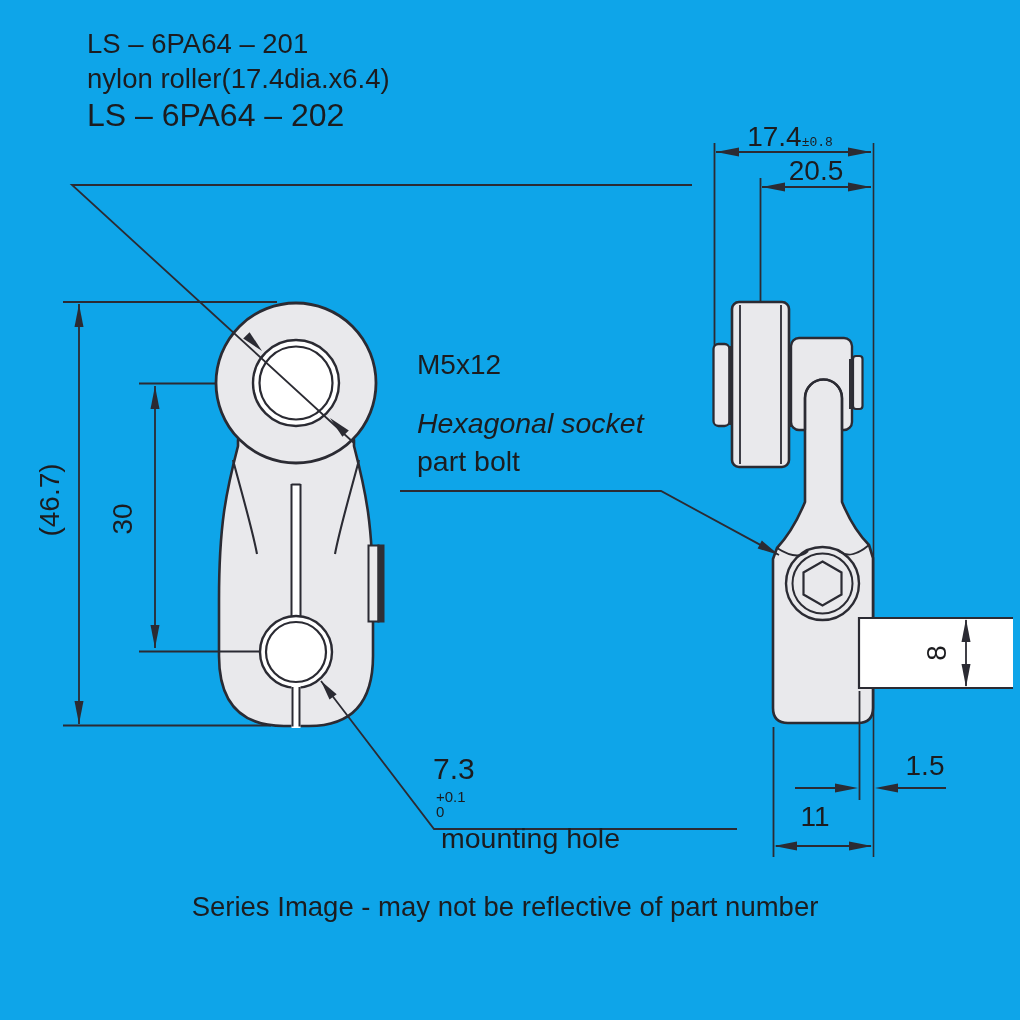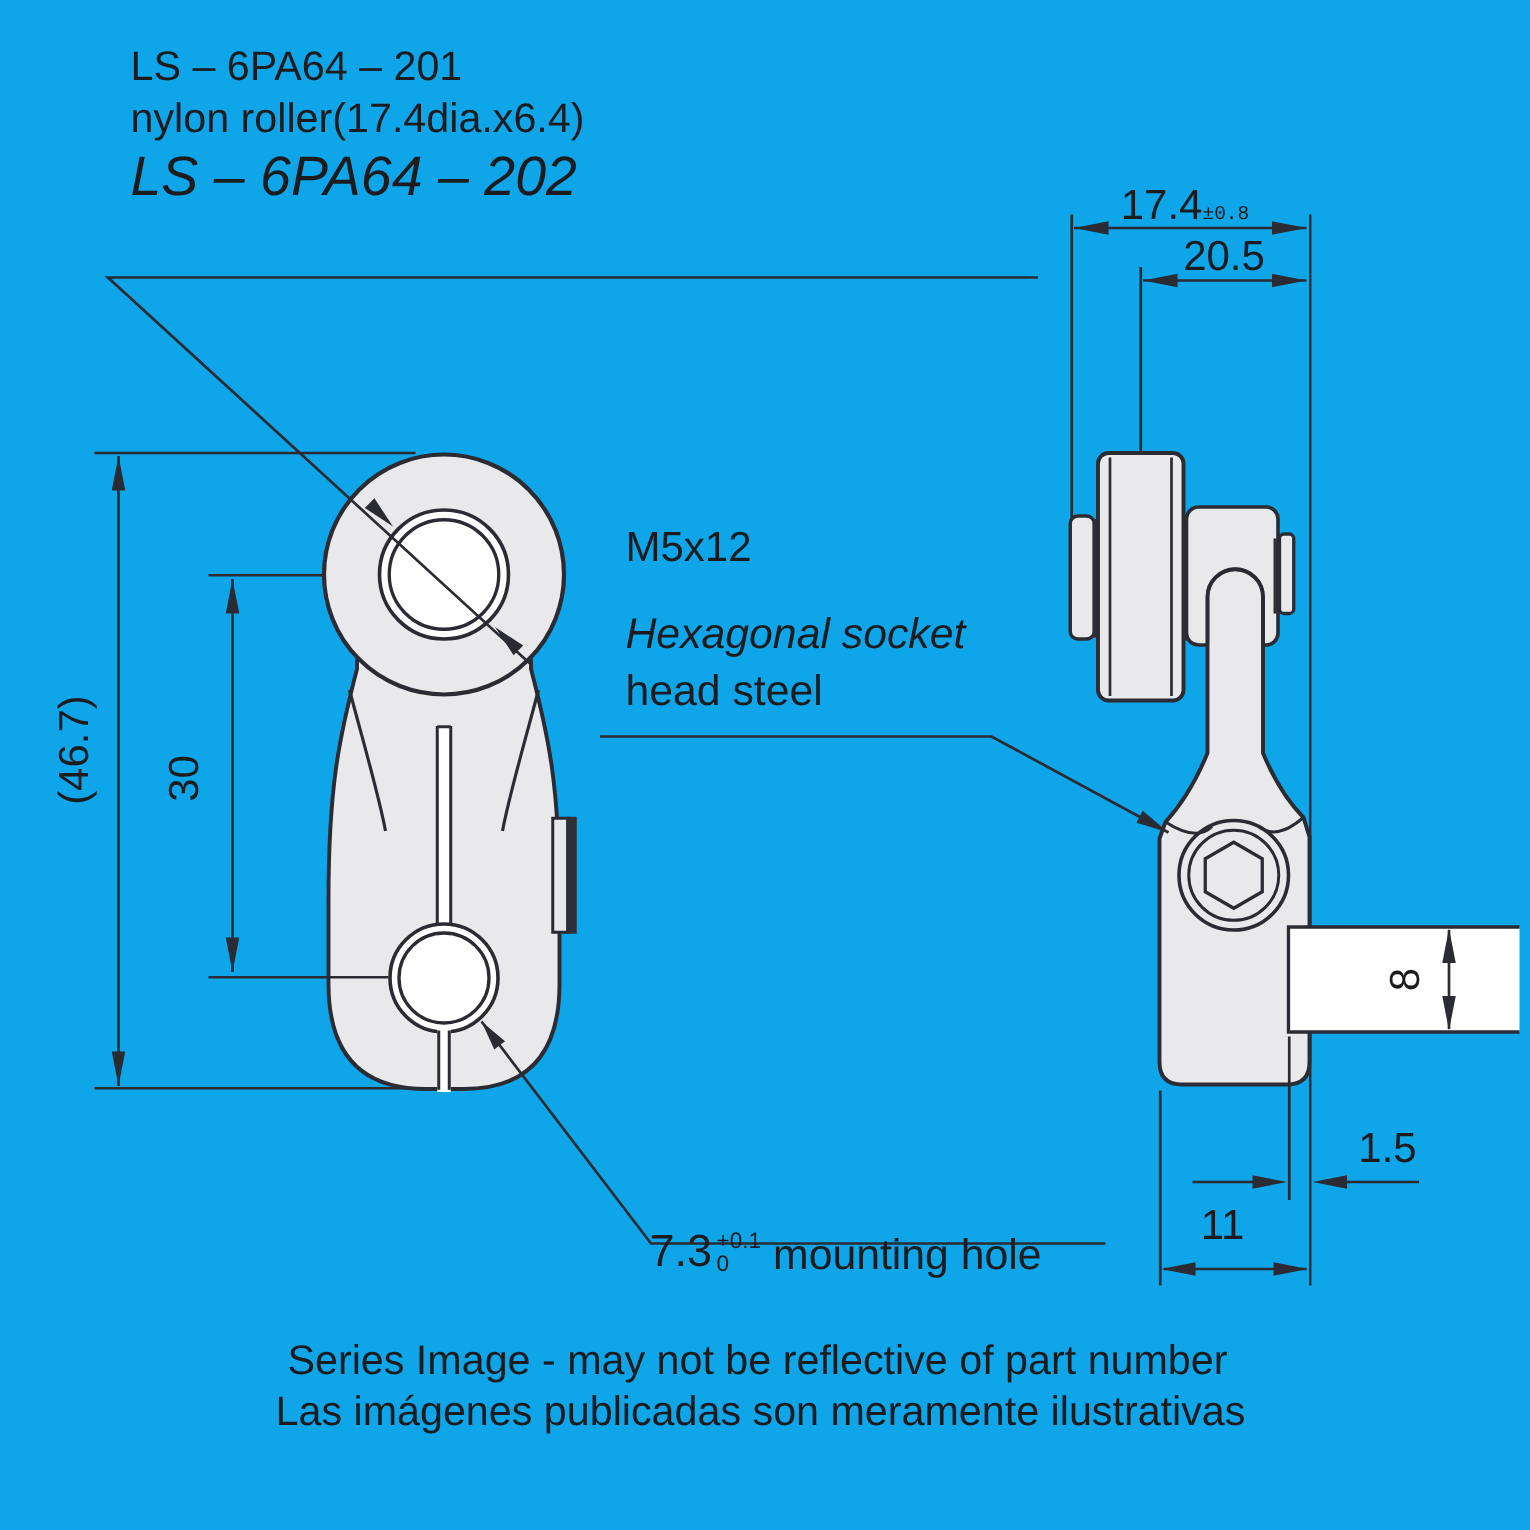--- a/index.html
+++ b/index.html
@@ -118,42 +118,41 @@
       <polygon class="ar" points="330,418 348.8,430.4 342.4,436.8"></polygon>
       <path class="s" d="M 400 491 H 661 L 779 555"></path>
       <polygon class="ar" points="779,555 757.6,548.5 761.8,540.5"></polygon>
       <path class="s" d="M 321 681 L 434 829 H 737"></path>
       <polygon class="ar" points="321,681 336.7,694.2 329.5,699.6"></polygon>
     </g>
   </svg>
 
   <div class="lbl" style="left:87px; top:28px; font-size:27.5px;">LS – 6PA64 – 201</div>
   <div class="lbl" style="left:87px; top:63px; font-size:27.5px;">nylon roller(17.4dia.x6.4)</div>
-  <div class="lbl" style="left:87px; top:97px; font-size:37px;font-style:italic;">LS – 6PA64 – 202</div>
+  <div class="lbl" style="left:87px; top:97px; font-size:32px;">LS – 6PA64 – 202</div>
 
   <div class="lbl ctr" style="left:790px; top:137px;">
     <span>17.4</span><span class="small-tol">±0.8</span>
   </div>
   <div class="lbl ctr" style="left:816px; top:171px;">20.5</div>
 
   <div class="lbl" style="left:417px; top:349px; font-size:28px;">M5x12</div>
   <div class="lbl" style="left:417px; top:407px; font-size:28.5px;font-style:italic;">Hexagonal socket</div>
-  <div class="lbl" style="left:417px; top:445px; font-size:28.5px;">head steel</div>
+  <div class="lbl" style="left:417px; top:445px; font-size:28.5px;">part bolt</div>
 
   <div class="lbl rot" style="left:50px; top:500px;">(46.7)</div>
   <div class="lbl rot" style="left:123px; top:519px;">30</div>
   <div class="lbl rot" style="left:937px; top:653px;">8</div>
   <div class="lbl ctr" style="left:925px; top:766px;">1.5</div>
   <div class="lbl ctr" style="left:815px; top:817px;">11</div>
 
-  <div class="lbl hole-note" style="left:433px; top:818px;">
+  <div class="lbl hole-note" style="left:433px; top:752px;flex-direction:column;">
     <span class="v">7.3</span>
     <span class="tol">
       <span>+0.1</span>
       <span>0</span>
     </span>
     <span class="mh">mounting hole</span>
   </div>
 
   <div class="lbl cx" style="left:505px; top:891px; font-size:27.5px;">Series Image - may not be reflective of part number</div>
-  <div class="lbl cx" style="left:507px; top:925px; font-size:27.5px;">Las imágenes publicadas son meramente ilustrativas</div>
 
 </div>
 
 </body></html>

